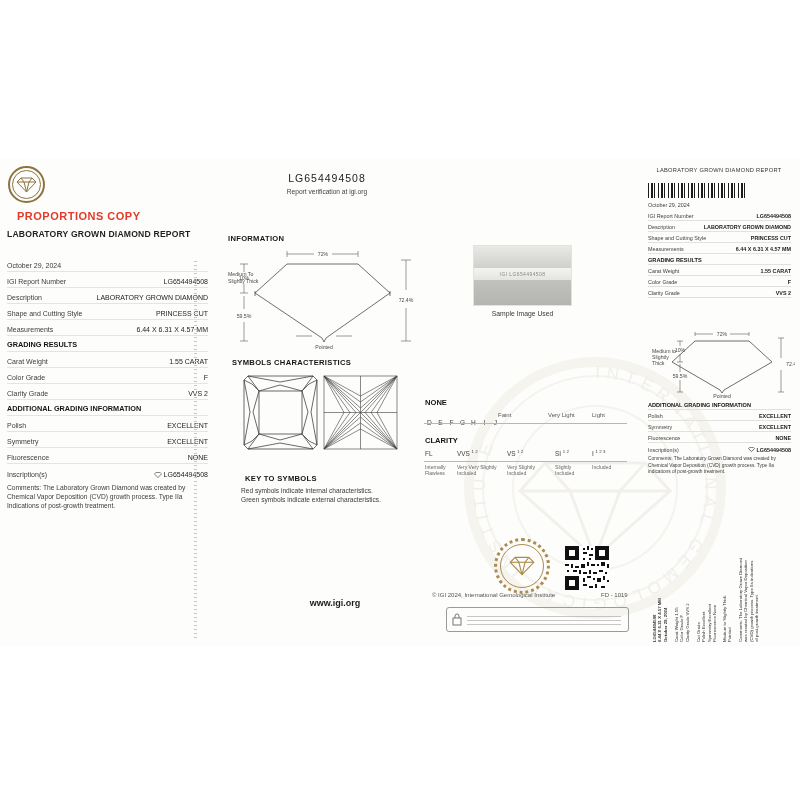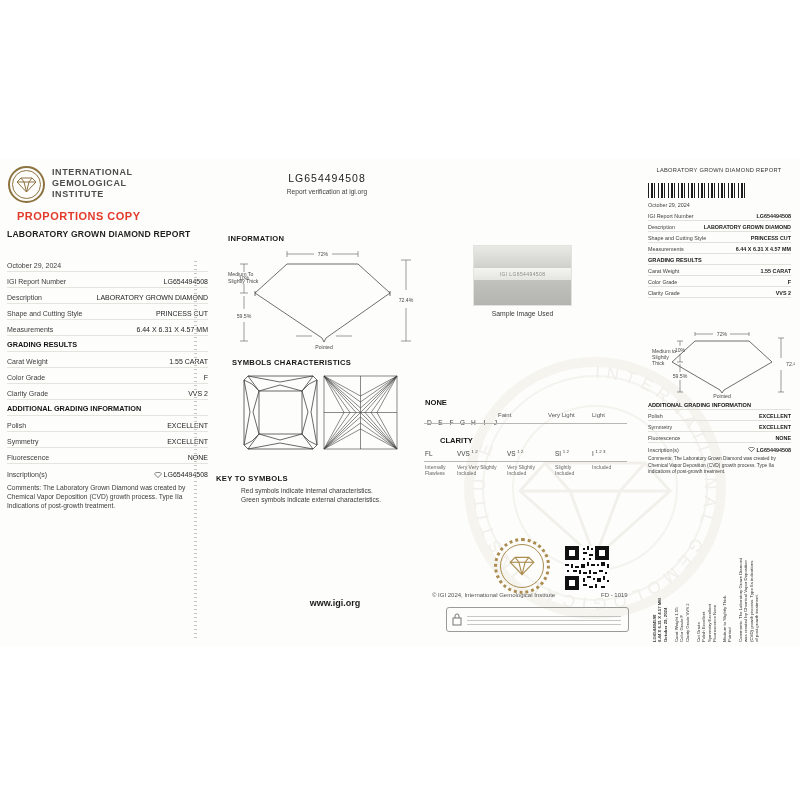--- a/index.html
+++ b/index.html
@@ -69,25 +69,20 @@
       <svg width="21" height="16" viewBox="0 0 21 16">
           <g stroke="#8d7340" stroke-width="1" fill="none">
             <polygon points="5,1 16,1 20,5 10.5,15 1,5"></polygon>
             <polyline points="5,1 8,5 10.5,15"></polyline>
             <polyline points="16,1 13,5 10.5,15"></polyline>
             <line x1="1" y1="5" x2="20" y2="5"></line>
           </g>
         </svg>
     </div>
   </div>
-  <div class="abs" style="left:52px;top:9px;">
-    <div class="inst-line">INTERNATIONAL</div>
-    <div class="inst-line">GEMOLOGICAL</div>
-    <div class="inst-line">INSTITUTE</div>
-  </div>
   <div class="abs ecopy" style="left:17px;top:52px;color:#e23a2a;">PROPORTIONS COPY</div>
   <div class="abs rep-title" style="left:7px;top:71px;">LABORATORY GROWN DIAMOND REPORT</div>
 
   <div class="abs ltable" style="left:7px;top:98px;">
     <div class="lrow">
         <span>October 29, 2024</span>
       </div>
     <div class="lrow">
         <span>IGI Report Number</span>
         <span class="lv">LG654494508</span>
@@ -234,21 +229,21 @@
         <line x1="2" y1="75" x2="34" y2="38.5"></line>
       <line x1="75" y1="75" x2="38.5" y2="55"></line>
         <line x1="75" y1="75" x2="38.5" y2="49"></line>
         <line x1="75" y1="75" x2="38.5" y2="43"></line>
       <line x1="75" y1="75" x2="55" y2="38.5"></line>
         <line x1="75" y1="75" x2="49" y2="38.5"></line>
         <line x1="75" y1="75" x2="43" y2="38.5"></line>
     </g>
   </svg>
 
-  <div class="abs sec-head" style="left:216px;top:316px;">KEY TO SYMBOLS</div>
+  <div class="abs sec-head" style="left:245px;top:316px;">KEY TO SYMBOLS</div>
   <div class="abs" style="left:241px;top:328px;">
     <div class="keyline">Red symbols indicate internal characteristics.</div>
     <div class="keyline">Green symbols indicate external characteristics.</div>
   </div>
 
   <div class="abs" style="left:290px;top:440px;width:90px;text-align:center;font-size:9px;font-weight:bold;color:#1c1c1c;">www.igi.org</div>
 
   <div class="abs" style="left:474px;top:88px;width:97px;height:59px;background:linear-gradient(180deg,#e9eae6 0%,#d4d5d1 30%,#c2c3bf 55%,#b4b5b1 100%);box-shadow:0 0 0 1px #e3e2de;">
     <div style="position:absolute;left:0;top:22px;width:97px;height:12px;background:linear-gradient(180deg,#f4f4f1,#e4e4e0);display:flex;align-items:center;justify-content:center;font-size:5px;color:#8a8a86;letter-spacing:.4px;">IGI LG654494508</div>
   </div>
@@ -256,21 +251,21 @@
 
   <div class="abs scale-title" style="left:425px;top:240px;">NONE</div>
   <div class="abs" style="left:424px;top:253px;width:203px;">
     <span class="scale-letter">D</span><span class="scale-letter">E</span><span class="scale-letter">F</span><span class="scale-letter">G</span><span class="scale-letter">H</span><span class="scale-letter">I</span><span class="scale-letter">J</span>
     <span class="scale-group" style="position:absolute;left:74px;top:1px;">Faint</span>
     <span class="scale-group" style="position:absolute;left:124px;top:1px;">Very Light</span>
     <span class="scale-group" style="position:absolute;left:168px;top:1px;">Light</span>
   </div>
   <div class="abs scale-line" style="left:424px;top:265px;width:203px;"></div>
 
-  <div class="abs scale-title" style="left:425px;top:278px;margin-left:15px;">CLARITY</div>
+  <div class="abs scale-title" style="left:425px;top:278px;">CLARITY</div>
   <div class="abs" style="left:424px;top:291px;width:203px;">
     <span class="cl-grade" style="position:absolute;left:1px;"><span>FL</span><sup></sup></span>
     <span class="cl-grade" style="position:absolute;left:33px;"><span>VVS</span> <sup>1 2</sup></span>
     <span class="cl-grade" style="position:absolute;left:83px;"><span>VS</span> <sup>1 2</sup></span>
     <span class="cl-grade" style="position:absolute;left:131px;"><span>SI</span> <sup>1 2</sup></span>
     <span class="cl-grade" style="position:absolute;left:168px;"><span>I</span> <sup>1 2 3</sup></span>
   </div>
   <div class="abs scale-line" style="left:424px;top:303px;width:203px;"></div>
   <div class="abs" style="left:424px;top:306px;width:206px;">
     <span class="cl-label" style="position:absolute;left:1px;width:30px;">Internally Flawless</span>

